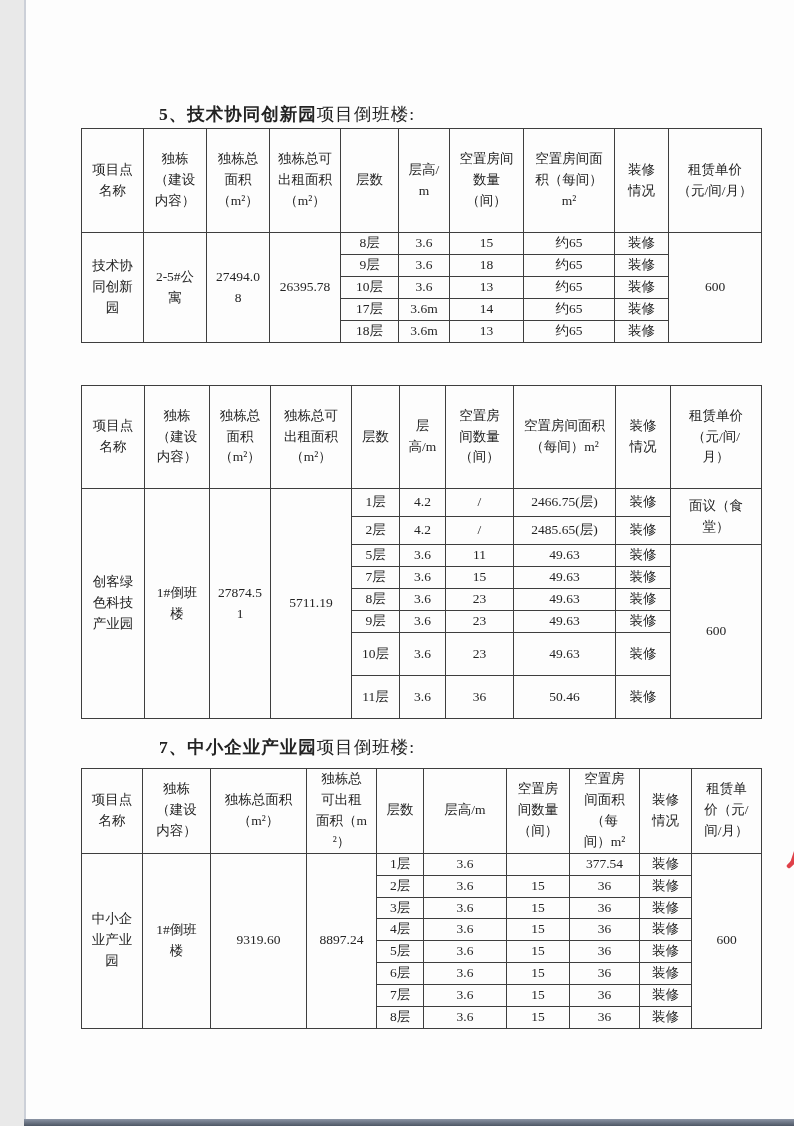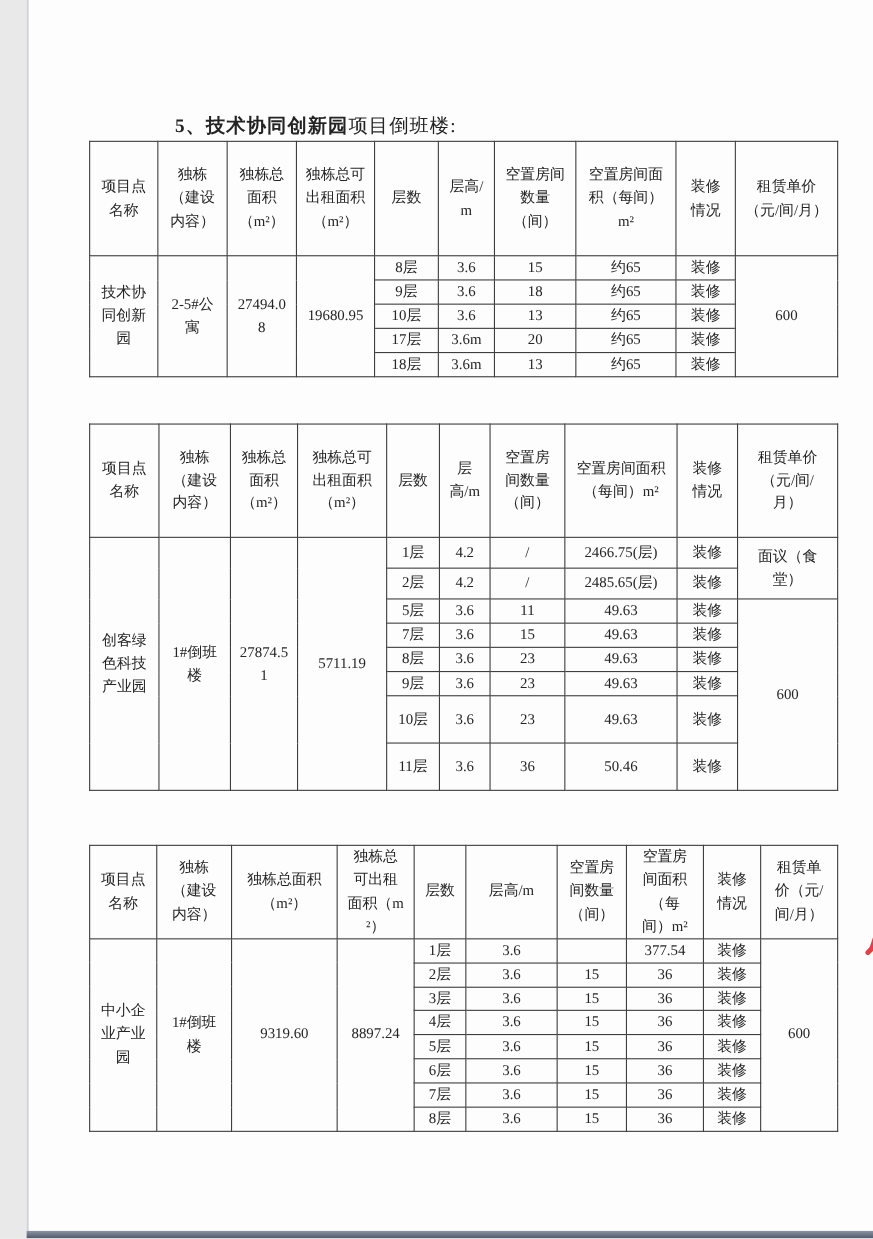--- a/index.html
+++ b/index.html
@@ -56,21 +56,21 @@
       <td>层高/m</td>
       <td>空置房间数量（间）</td>
       <td>空置房间面积（每间）m²</td>
       <td>装修情况</td>
       <td>租赁单价（元/间/月）</td>
     </tr>
     <tr style="height:22px">
       <td rowspan="5" class="proj2">技术协同创新园</td>
       <td rowspan="5" class="bld">2-5#公寓</td>
       <td rowspan="5" class="num">27494.08</td>
-      <td rowspan="5" class="num">19680.95</td>
+      <td rowspan="5" class="num">26395.78</td>
       <td>8层</td>
       <td>3.6</td>
       <td>15</td>
       <td>约65</td>
       <td>装修</td>
       <td rowspan="5" class="price">600</td>
     </tr>
     <tr style="height:22px">
       <td>9层</td>
       <td>3.6</td>
@@ -81,21 +81,21 @@
     <tr style="height:22px">
       <td>10层</td>
       <td>3.6</td>
       <td>13</td>
       <td>约65</td>
       <td>装修</td>
     </tr>
     <tr style="height:22px">
       <td>17层</td>
       <td>3.6m</td>
-      <td>20</td>
+      <td>14</td>
       <td>约65</td>
       <td>装修</td>
     </tr>
     <tr style="height:22px">
       <td>18层</td>
       <td>3.6m</td>
       <td>13</td>
       <td>约65</td>
       <td>装修</td>
     </tr>
@@ -187,20 +187,23 @@
     <tr style="height:43px">
       <td class="fl-narrow">11层</td>
       <td>3.6</td>
       <td>36</td>
       <td>50.46</td>
       <td>装修</td>
     </tr>
   </tbody>
     </table>
 
+  <div class="sec-title" style="top:735px;">
+    <span class="t-strong">7、</span><span class="t-strong">中小企业产业园</span><span class="t-normal">项目倒班楼:</span>
+  </div>
 
   <table class="doc" style="left:57px;top:768px;width:680px;">
     <colgroup>
         <col style="width:61px">
         <col style="width:68px">
         <col style="width:96px">
         <col style="width:70px">
         <col style="width:47px">
         <col style="width:83px">
         <col style="width:63px">

